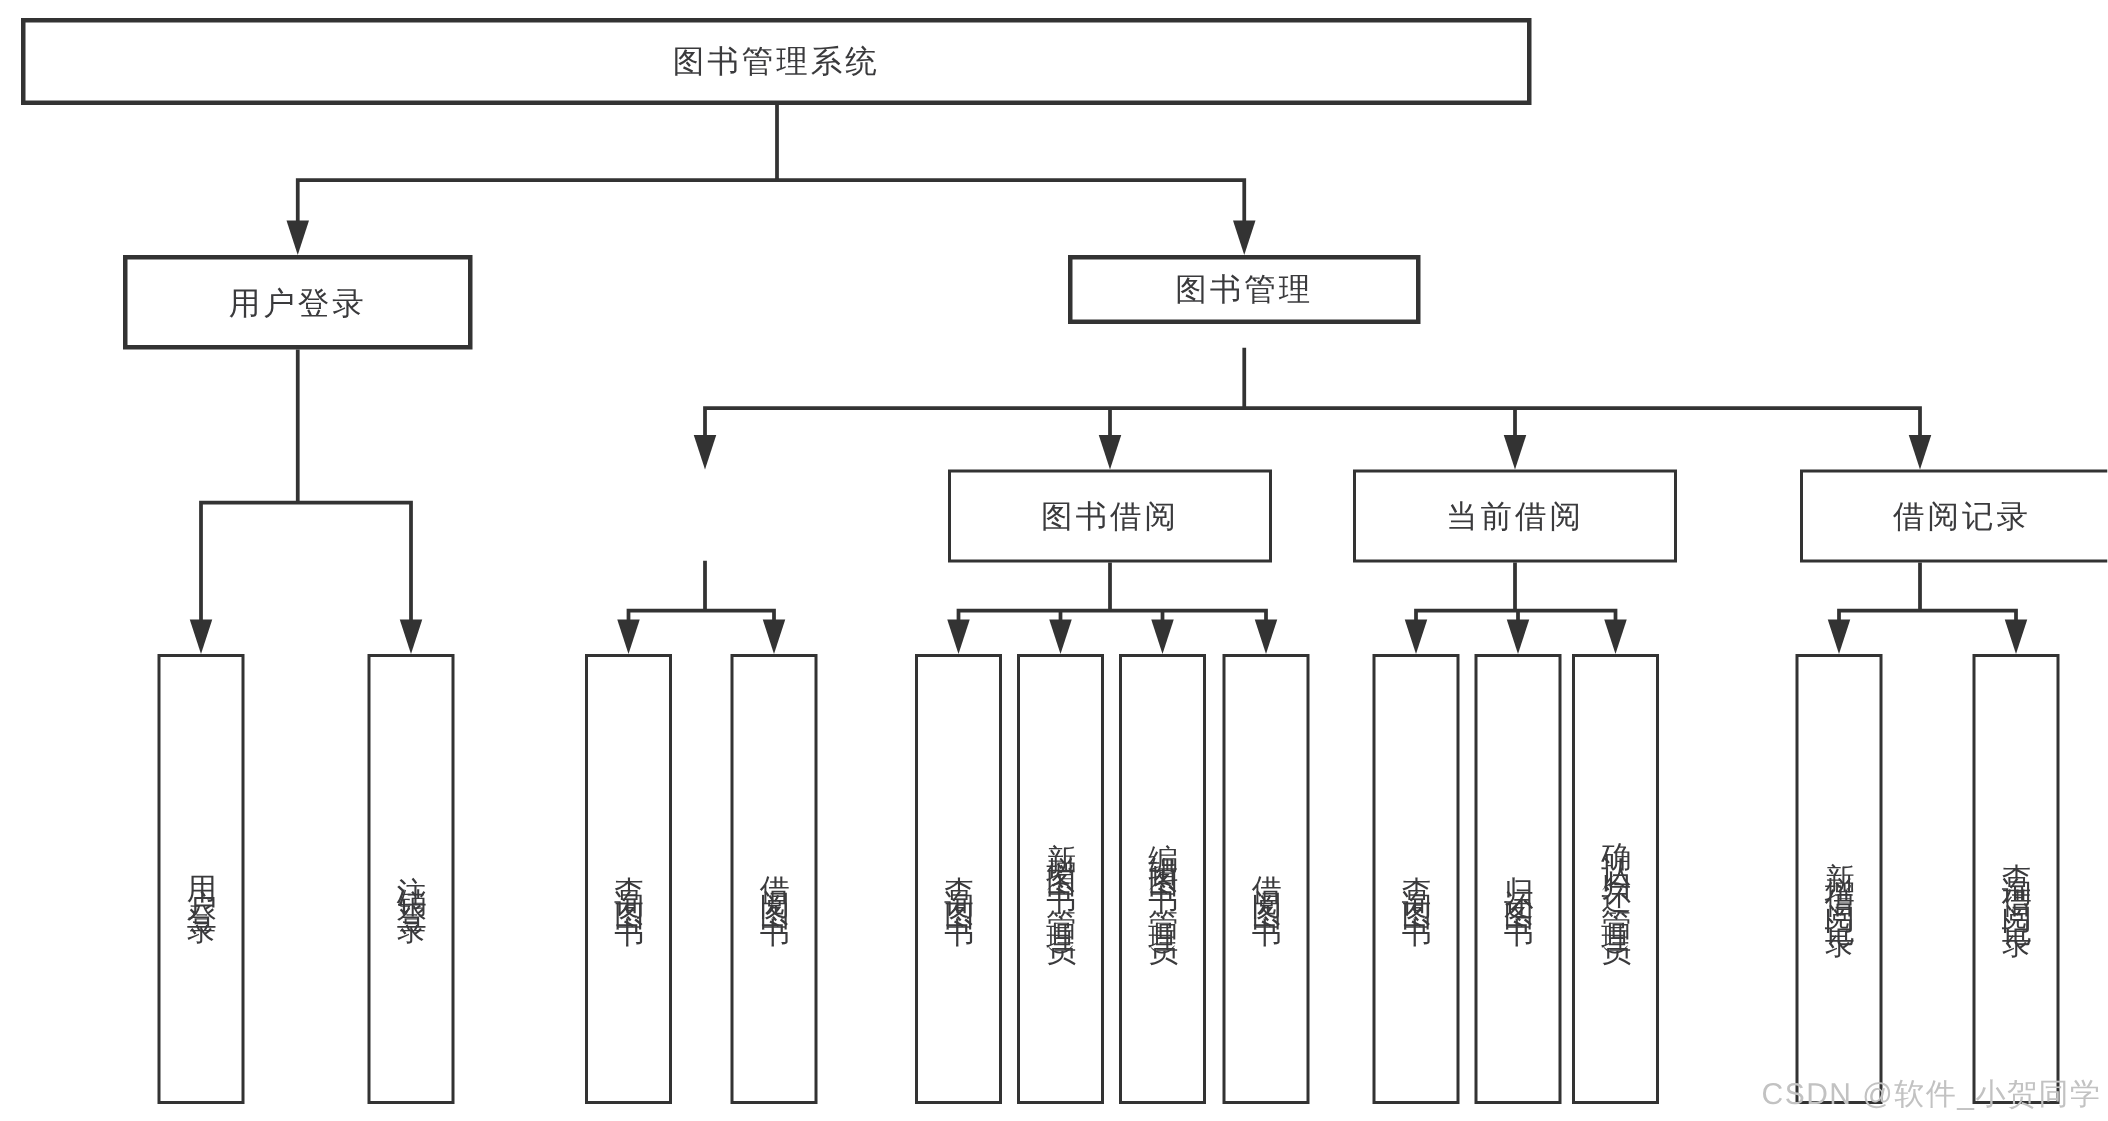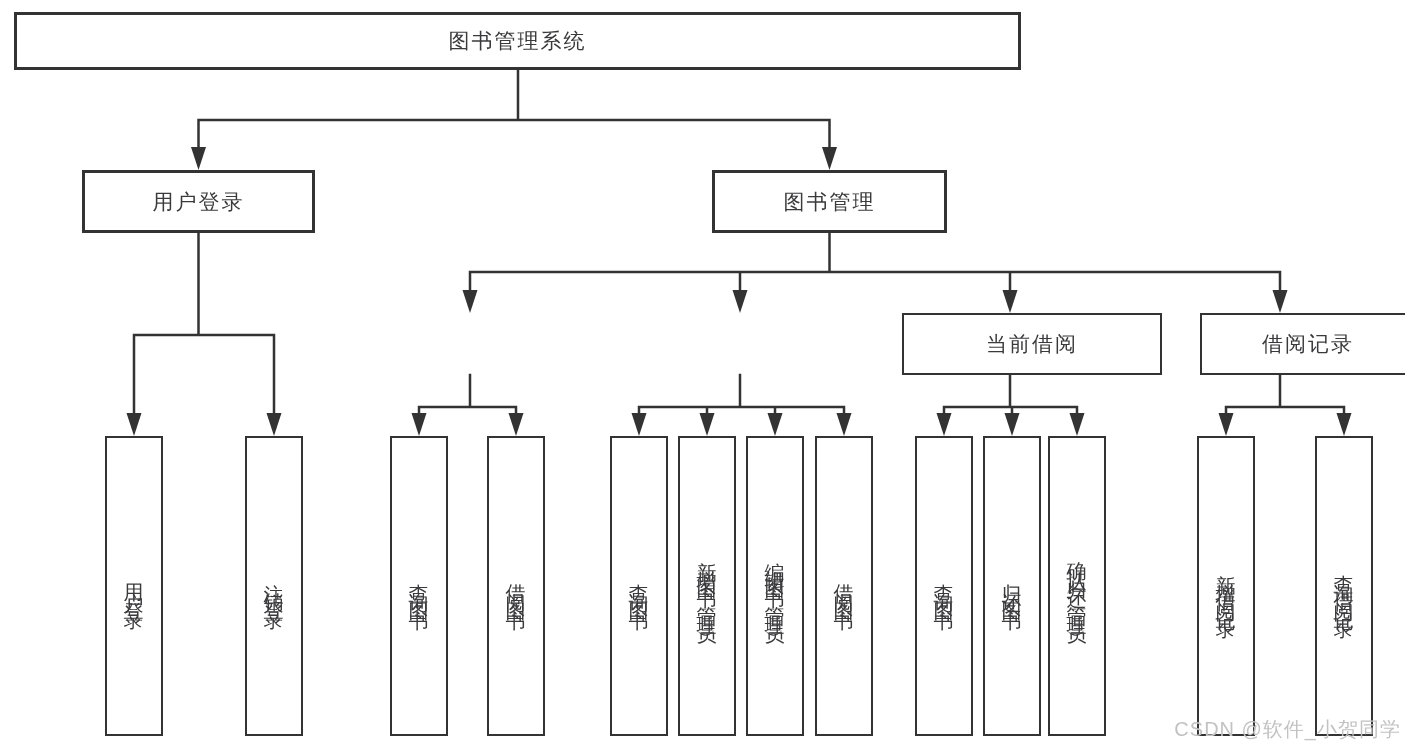--- a/index.html
+++ b/index.html
@@ -82,23 +82,24 @@
       <polygon points="1004.5,413 1019.5,413 1012,436"></polygon>
       <polygon points="1069.5,413 1084.5,413 1077,436"></polygon>
       <polygon points="1218.5,413 1233.5,413 1226,436"></polygon>
       <polygon points="1336.5,413 1351.5,413 1344,436"></polygon>
     </g>
   </svg>
 
   <div class="box h" style="left:14px; top:12px; width:1007px; height:58px;">图书管理系统</div>
 
   <div class="box h" style="left:82px; top:170px; width:233px; height:63px;">用户登录</div>
-  <div class="box h" style="left:712px; top:170px; width:235px; height:63px;">图书管理</div>
+  <div class="box h" style="left:712px; top:170px; width:235px; height:46px;">图书管理</div>
 
-  <div class="box h lvl3" style="left:902px; top:313px; width:260px; height:62px;">当前借阅</div>
+  <div class="box h lvl3" style="left:632px; top:313px; width:216px; height:62px;">图书借阅</div>
+  <div class="box h lvl3" style="left:902px; top:313px; width:216px; height:62px;">当前借阅</div>
   <div class="box h lvl3" style="left:1172px; top:313px; width:216px; height:62px;margin-left:28px;">借阅记录</div>
 
   <div class="box leaf" style="left:105px; top:436px; width:58px; height:300px;">用户登录</div>
   <div class="box leaf" style="left:245px; top:436px; width:58px; height:300px;">注销登录</div>
 
   <div class="box leaf" style="left:390px; top:436px; width:58px; height:300px;">查询图书</div>
   <div class="box leaf" style="left:487px; top:436px; width:58px; height:300px;">借阅图书</div>
 
   <div class="box leaf" style="left:610px; top:436px; width:58px; height:300px;">查询图书</div>
   <div class="box leaf" style="left:678px; top:436px; width:58px; height:300px;">新增图书（管理员）</div>

